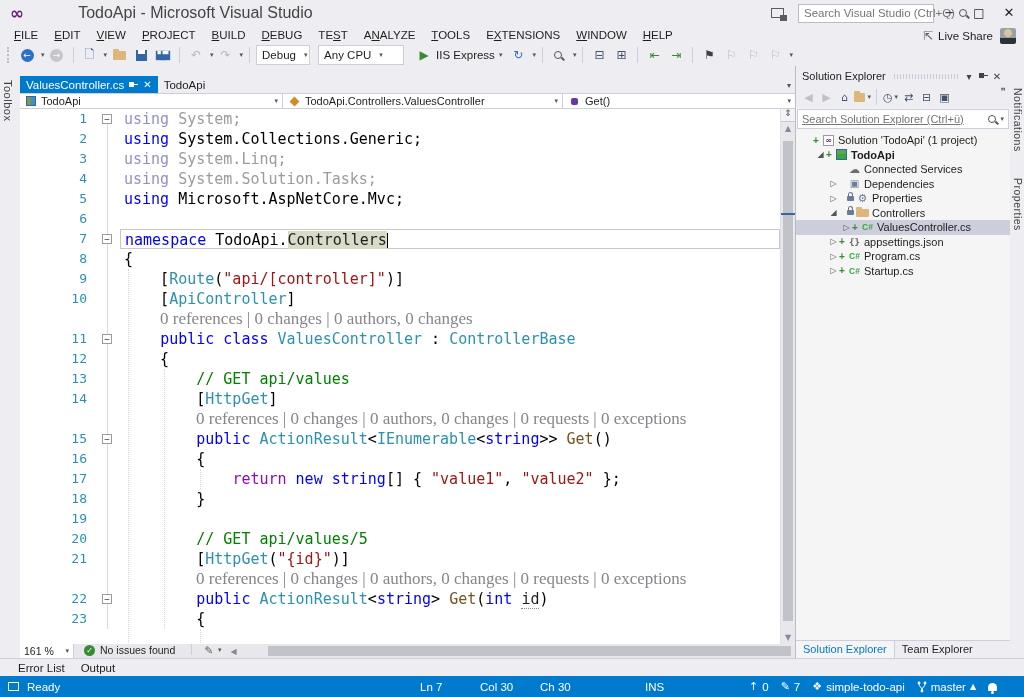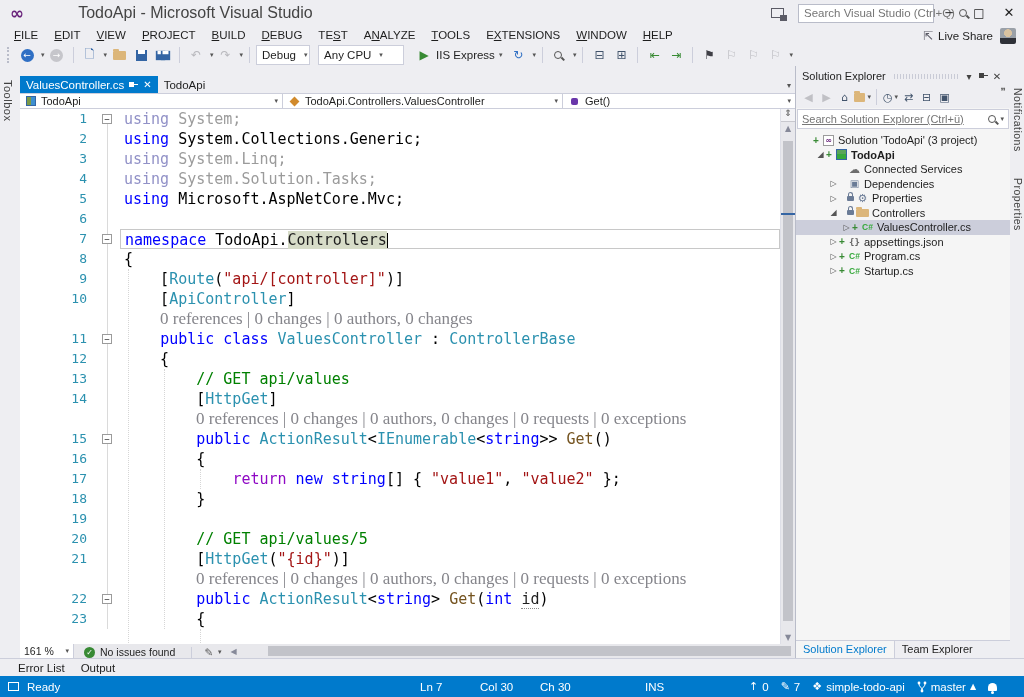--- a/index.html
+++ b/index.html
@@ -95,21 +95,21 @@
   .guide { position:absolute; width:0; border-left:1px dotted #D6D6D6; z-index:1; }
 
   .vscroll { width:15px; background:#E8E8EC; display:flex; flex-direction:column; border-left:1px solid #DEDFE7; }
   .vs-split { height:13px; border-bottom:1px solid #C8C8CE; position:relative; background:#F3F3F6; }
   .vs-split::before { content:"⇕"; font-family:"DejaVu Sans", sans-serif; position:absolute; left:3px; top:-1px; font-size:9px; color:#555; }
   .vs-arrow { height:13px; text-align:center; font-size:8px; color:#868999; line-height:13px; font-family:"DejaVu Sans", sans-serif; }
   .vs-track { flex:1; position:relative; }
   .vs-thumb { position:absolute; left:2px; right:2px; top:6px; bottom:10px; background:#C2C3C9; }
   .vs-marker { position:absolute; left:0; right:0; top:78px; height:2px; background:#3465A4; z-index:2; }
 
-  .editor-bottom { height:14px; background:#E8E8EC; display:flex; align-items:flex-end; font-size:10.5px; }
+  .editor-bottom { height:14px; background:#E8E8EC; display:flex; align-items:flex-start; font-size:10.5px; }
   .zoom-select { width:54px; height:14px; background:#fff; border-right:1px solid #CCCEDB; display:flex; align-items:center; justify-content:space-between; padding:0 4px; }
   .health { display:flex; align-items:center; gap:5px; padding:0 10px; color:#1E1E1E; }
   .health-dot { width:11px; height:11px; border-radius:50%; background:#388A34; color:#fff; font-size:8px; line-height:11px; text-align:center; font-family:"DejaVu Sans", sans-serif; }
   .bsep { width:1px; height:11px; background:#CCCEDB; margin:0 6px; }
   .cleanup { display:flex; align-items:center; gap:3px; color:#555; padding:0 6px; }
   .hscroll { flex:1; height:14px; display:flex; align-items:center; }
   .hs-arrow { width:12px; font-size:8px; color:#868999; text-align:center; font-family:"DejaVu Sans", sans-serif; }
   .hs-track { flex:1; height:14px; position:relative; }
   .hs-thumb { position:absolute; top:2px; bottom:2px; left:28px; right:4px; background:#C2C3C9; }
 
@@ -475,21 +475,21 @@
         <span class="dd ico">▾</span>
       </div>
       <div class="tree" id="tree">
           <div class="titem" style="padding-left:6px">
     <span class="texp"></span>
     <span class="plus-badge">+</span>
 
     <span class="ticon">
               <span class="sln-ico">∞</span>
             </span>
-    <span class="tlabel">Solution 'TodoApi' (3 project)</span>
+    <span class="tlabel">Solution 'TodoApi' (1 project)</span>
           </div>
           <div class="titem bold" style="padding-left:19px">
     <span class="texp">◢</span>
     <span class="plus-badge">+</span>
 
     <span class="ticon">
               <span class="prj-ico"></span>
             </span>
     <span class="tlabel">TodoApi</span>
           </div>

